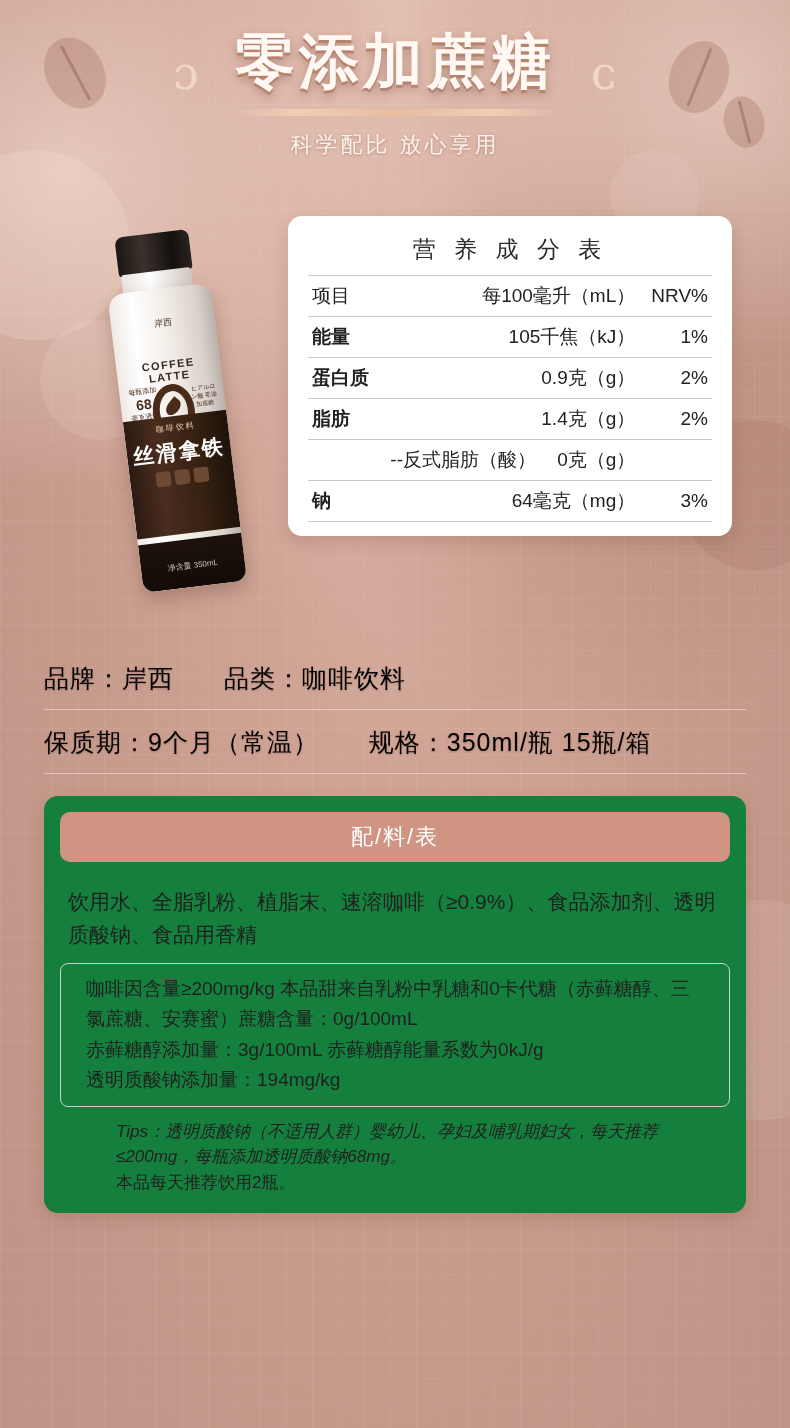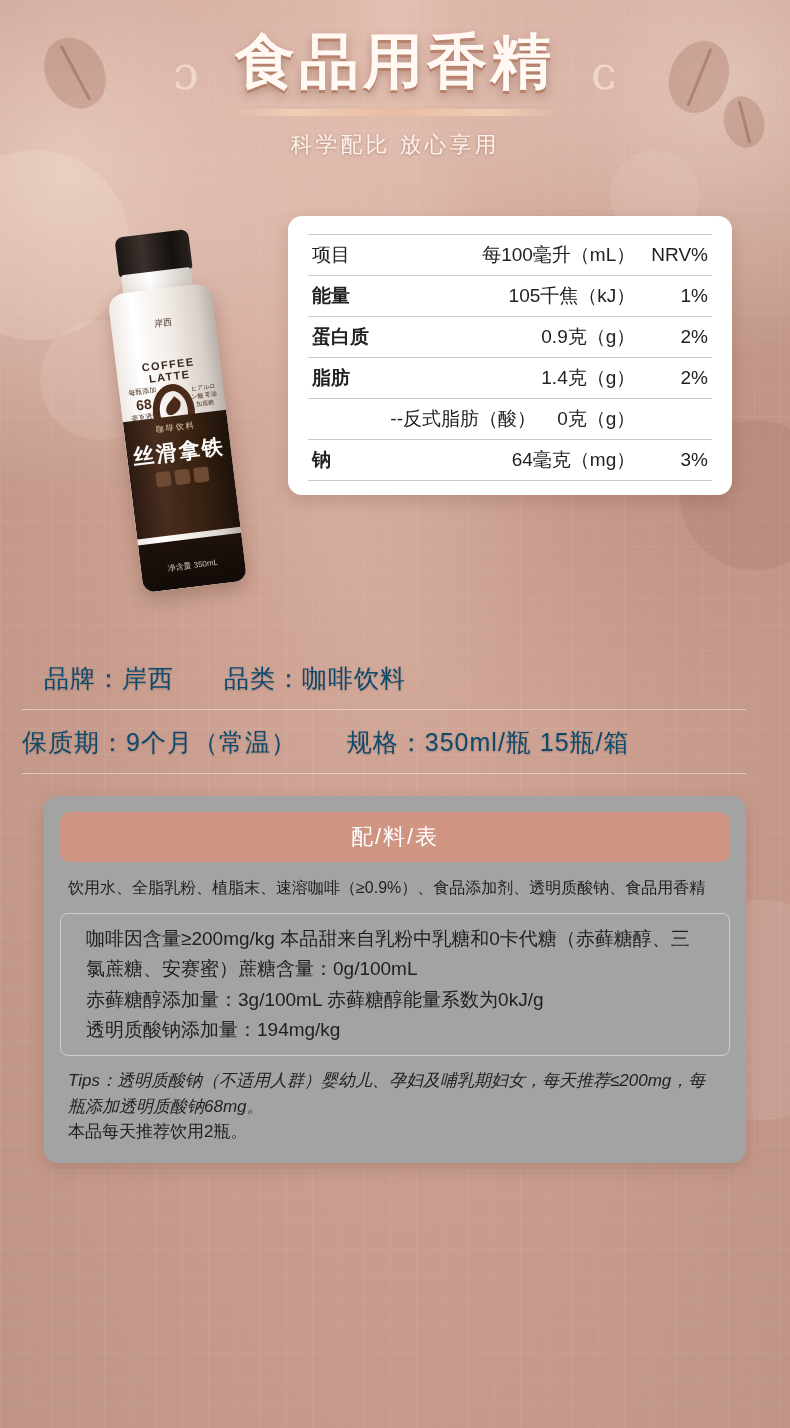--- a/index.html
+++ b/index.html
@@ -157,45 +157,46 @@
   table.nutri td.c2 { text-align: right; width: 42%; }
   table.nutri td.c3 { text-align: right; width: 18%; }
   table.nutri tr.head td { font-weight: normal; }
   table.nutri tr.head td.c1 { font-weight: normal; }
   table.nutri tr.sub td.c1 { font-weight: normal; }
   table.nutri td.span2 { text-align: right; }
 
   
   .info-row {
     margin: 0 44px; padding: 16px 0 14px;
-    font-size: 25px; color: #0c4a6e; letter-spacing: 1px;
+    font-size: 25px; color: #000000; letter-spacing: 1px;
     text-shadow: 0 1px 2px rgba(90,50,35,0.30);
   }
-  .info-row.bordered { border-top: 1px solid rgba(255,255,255,0.45); border-bottom: 1px solid rgba(255,255,255,0.45); margin-left: 22px; }
+  .info-row.bordered { border-top: 1px solid rgba(255,255,255,0.45); border-bottom: 1px solid rgba(255,255,255,0.45); }
   .info-row .gap { display: inline-block; width: 34px; }
 
   
   .ing-card {
-    margin: 22px 44px 0; background: #a3a3a3; border-radius: 14px;
+    margin: 22px 44px 0; background: #15803d; border-radius: 14px;
     padding: 16px 16px 18px; box-shadow: 0 6px 16px rgba(90,50,35,0.18);
   }
   .ing-banner {
     background: #cf9582; color: #fff; border-radius: 10px;
     text-align: center; font-size: 22px; padding: 10px 0; letter-spacing: 2px;
   }
   .ing-body {
-    font-size: 16px; color: #1f1f1f; line-height: 1.55; padding: 14px 8px 12px;
+    font-size: 21px; color: #1f1f1f; line-height: 1.55; padding: 24px 8px 12px;
   }
   .ing-box {
     border: 1px solid #cfcfcf; border-radius: 8px; padding: 10px 25px;
     font-size: 19px; color: #1f1f1f; line-height: 1.6;
   }
   .tips {
     padding: 12px 8px 0; font-size: 17px; color: #1f1f1f; line-height: 1.5;
     font-style: italic;
+    margin-left: 48px;
   }
   .tips .nrm { font-style: normal; }
 </style>
 </head>
 <body>
 
 <div class="page">
   <div class="grid-overlay"></div>
   <div class="blob b1"></div>
   <div class="blob b2"></div>
@@ -206,21 +207,21 @@
   <div class="bean bean-2"></div>
   <div class="bean bean-3"></div>
 </div>
 
 <div class="content">
 
   <div class="header">
     <div class="title-wrap">
       <span class="swirl swirl-l">ɔ</span>
       <span class="swirl swirl-r">ɔ</span>
-      <div class="title">食品用香精</div>
+      <div class="title">零添加蔗糖</div>
     </div>
     <div class="underline-deco"></div>
     <div class="subtitle">科学配比 放心享用</div>
   </div>
 
   <div class="product-row">
 
     <div class="bottle">
       <div class="cap"></div>
       <div class="neck"></div>
@@ -243,20 +244,21 @@
           <span></span>
           <span></span>
           <span></span>
         </div>
         <div class="label-bottom"></div>
         <div class="net">净含量 350mL</div>
       </div>
     </div>
 
     <div class="nutrition-card">
+      <div class="nutrition-title">营 养 成 分 表</div>
       <table class="nutri">
         <tbody>
           <tr class="head">
             <td class="c1">项目</td>
             <td class="c2">每100毫升（mL）</td>
             <td class="c3">NRV%</td>
           </tr>
           <tr>
             <td class="c1">能量</td>
             <td class="c2">105千焦（kJ）</td>

